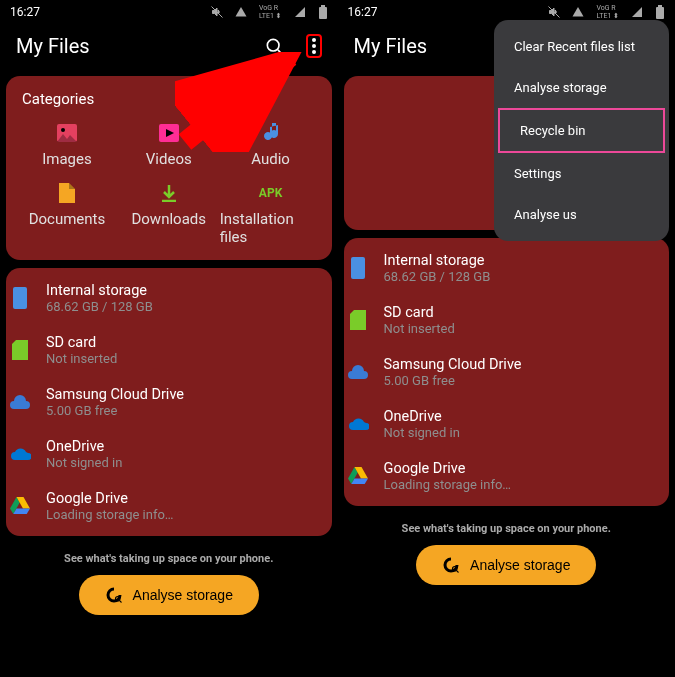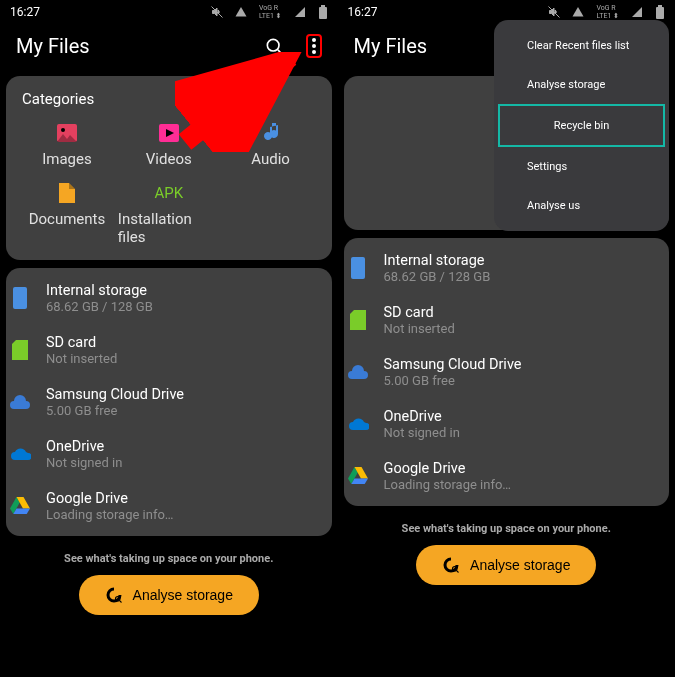--- a/index.html
+++ b/index.html
@@ -56,21 +56,21 @@
   cursor: pointer;
   padding: 2px;
   display: flex;
 }
 .more-btn-highlight {
   border: 2px solid #f00;
   border-radius: 4px;
   padding: 2px 4px;
 }
 .card {
-  background: #404040;
+  background: #7f1d1d;
   border-radius: 14px;
   margin: 0 6px 8px;
   padding: 14px 10px;
 }
 .categories-title {
   font-size: 15px;
   margin-bottom: 14px;
   padding-left: 6px;
 }
 .cat-grid {
@@ -161,28 +161,27 @@
   position: absolute;
   top: 20px;
   right: 6px;
   background: #3a3a3d;
   border-radius: 14px;
   width: 175px;
   padding: 6px 0;
   z-index: 50;
 }
 .menu-item {
-  padding: 13px 33px;
-  font-size: 11px;
+  padding: 13px 20px;
+  font-size: 13px;
   cursor: pointer;
 }
 .menu-item.highlighted {
-  border: 2px solid #14b8a6;
+  border: 2px solid #ec4899;
   margin: 0 4px;
-  text-align: center;
 }
 .more-placeholder {
   width: 20px;
 }
 </style>
 </head>
 <body>
 
 <div class="phone">
   <div class="status-bar">
@@ -258,21 +257,29 @@
         <span class="cat-icon">
             <svg width="16" height="20" viewBox="0 0 16 20" fill="#f5a623">
               <path d="M0 0h10l6 6v14H0z"></path>
               <path d="M10 0v6h6" fill="#000" opacity="0.3"></path>
             </svg>
           </span>
         <span class="cat-label">Documents</span>
       </div>
       <div class="cat-item">
         <span class="cat-icon">
-            <span style="color:#7acc29;font-weight:normal;font-size:15px">APK</span>
+            <svg width="18" height="18" viewBox="0 0 18 18" fill="none" stroke="#7acc29" stroke-width="2.5">
+              <path d="M9 1v11M4 8l5 5 5-5M2 17h14"></path>
+            </svg>
+          </span>
+        <span class="cat-label">Downloads</span>
+      </div>
+      <div class="cat-item">
+        <span class="cat-icon">
+            <span style="color:#7acc29;font-weight:bold;font-size:12px">APK</span>
           </span>
         <span class="cat-label">Installation files</span>
       </div>
     </div>
   </div>
 
   <div class="card storage-list">
     <div class="storage-item">
       <span class="storage-icon">
           <svg width="14" height="22" viewBox="0 0 14 22" fill="#4a90e2">

